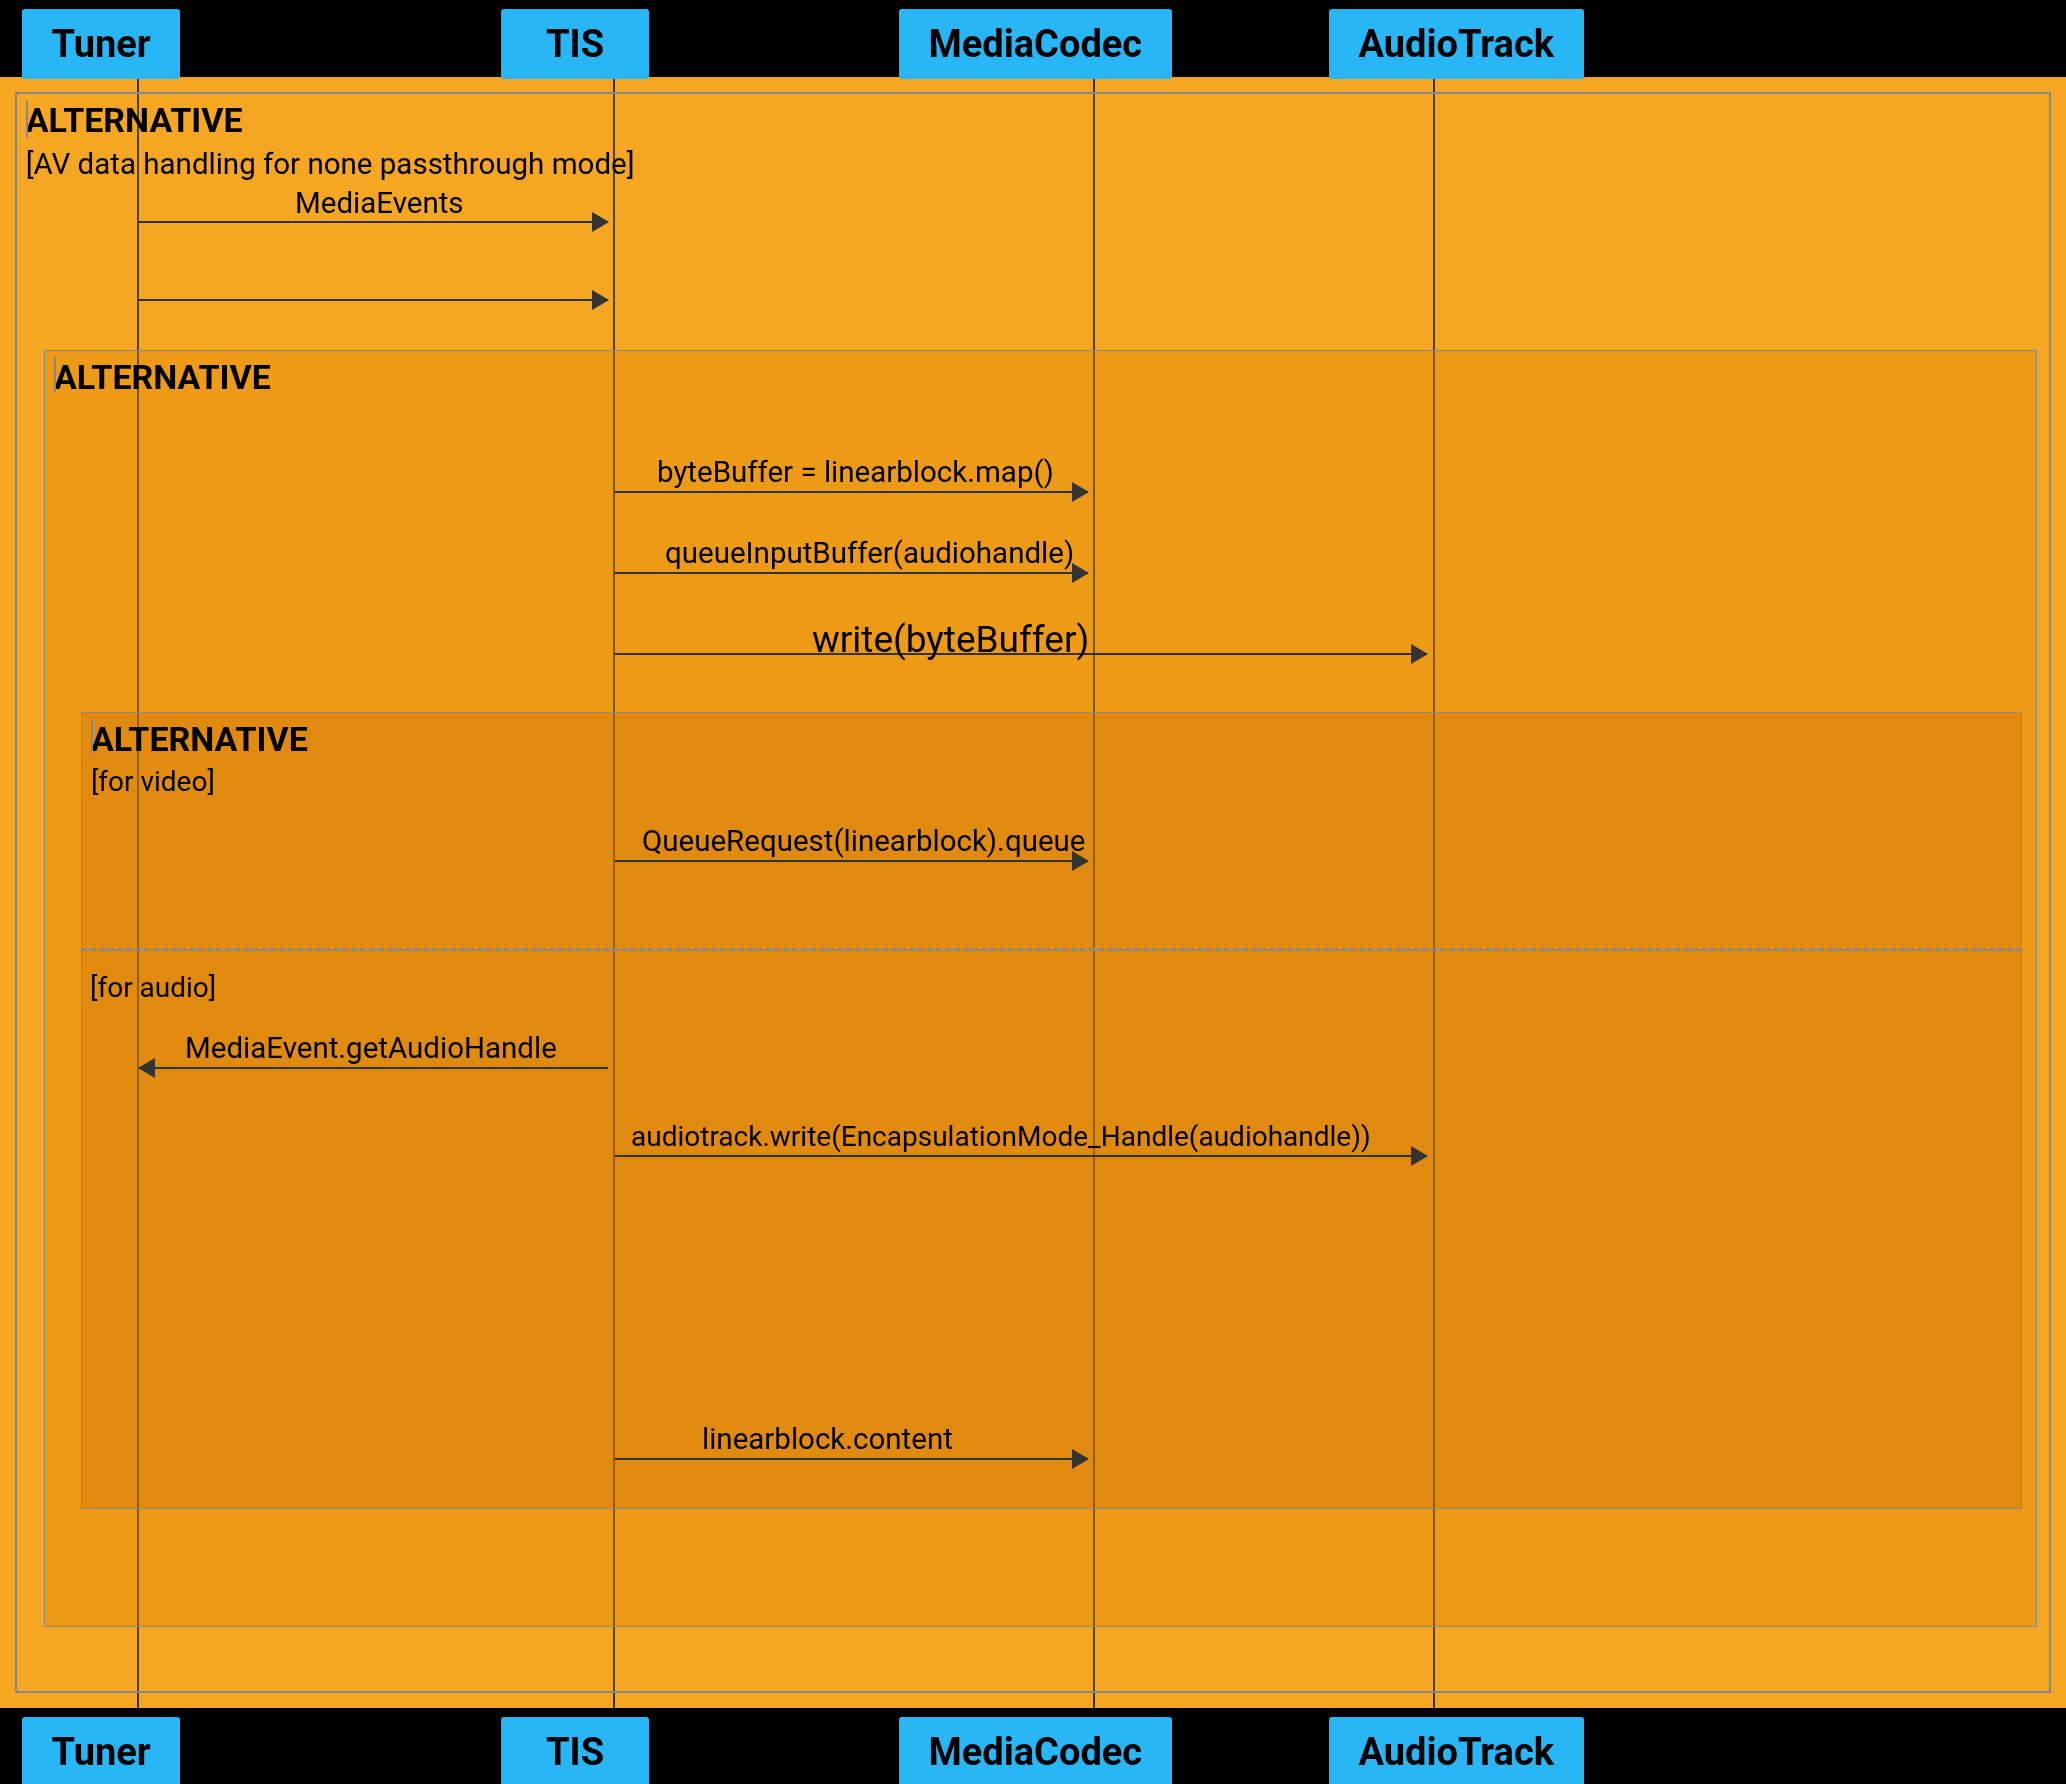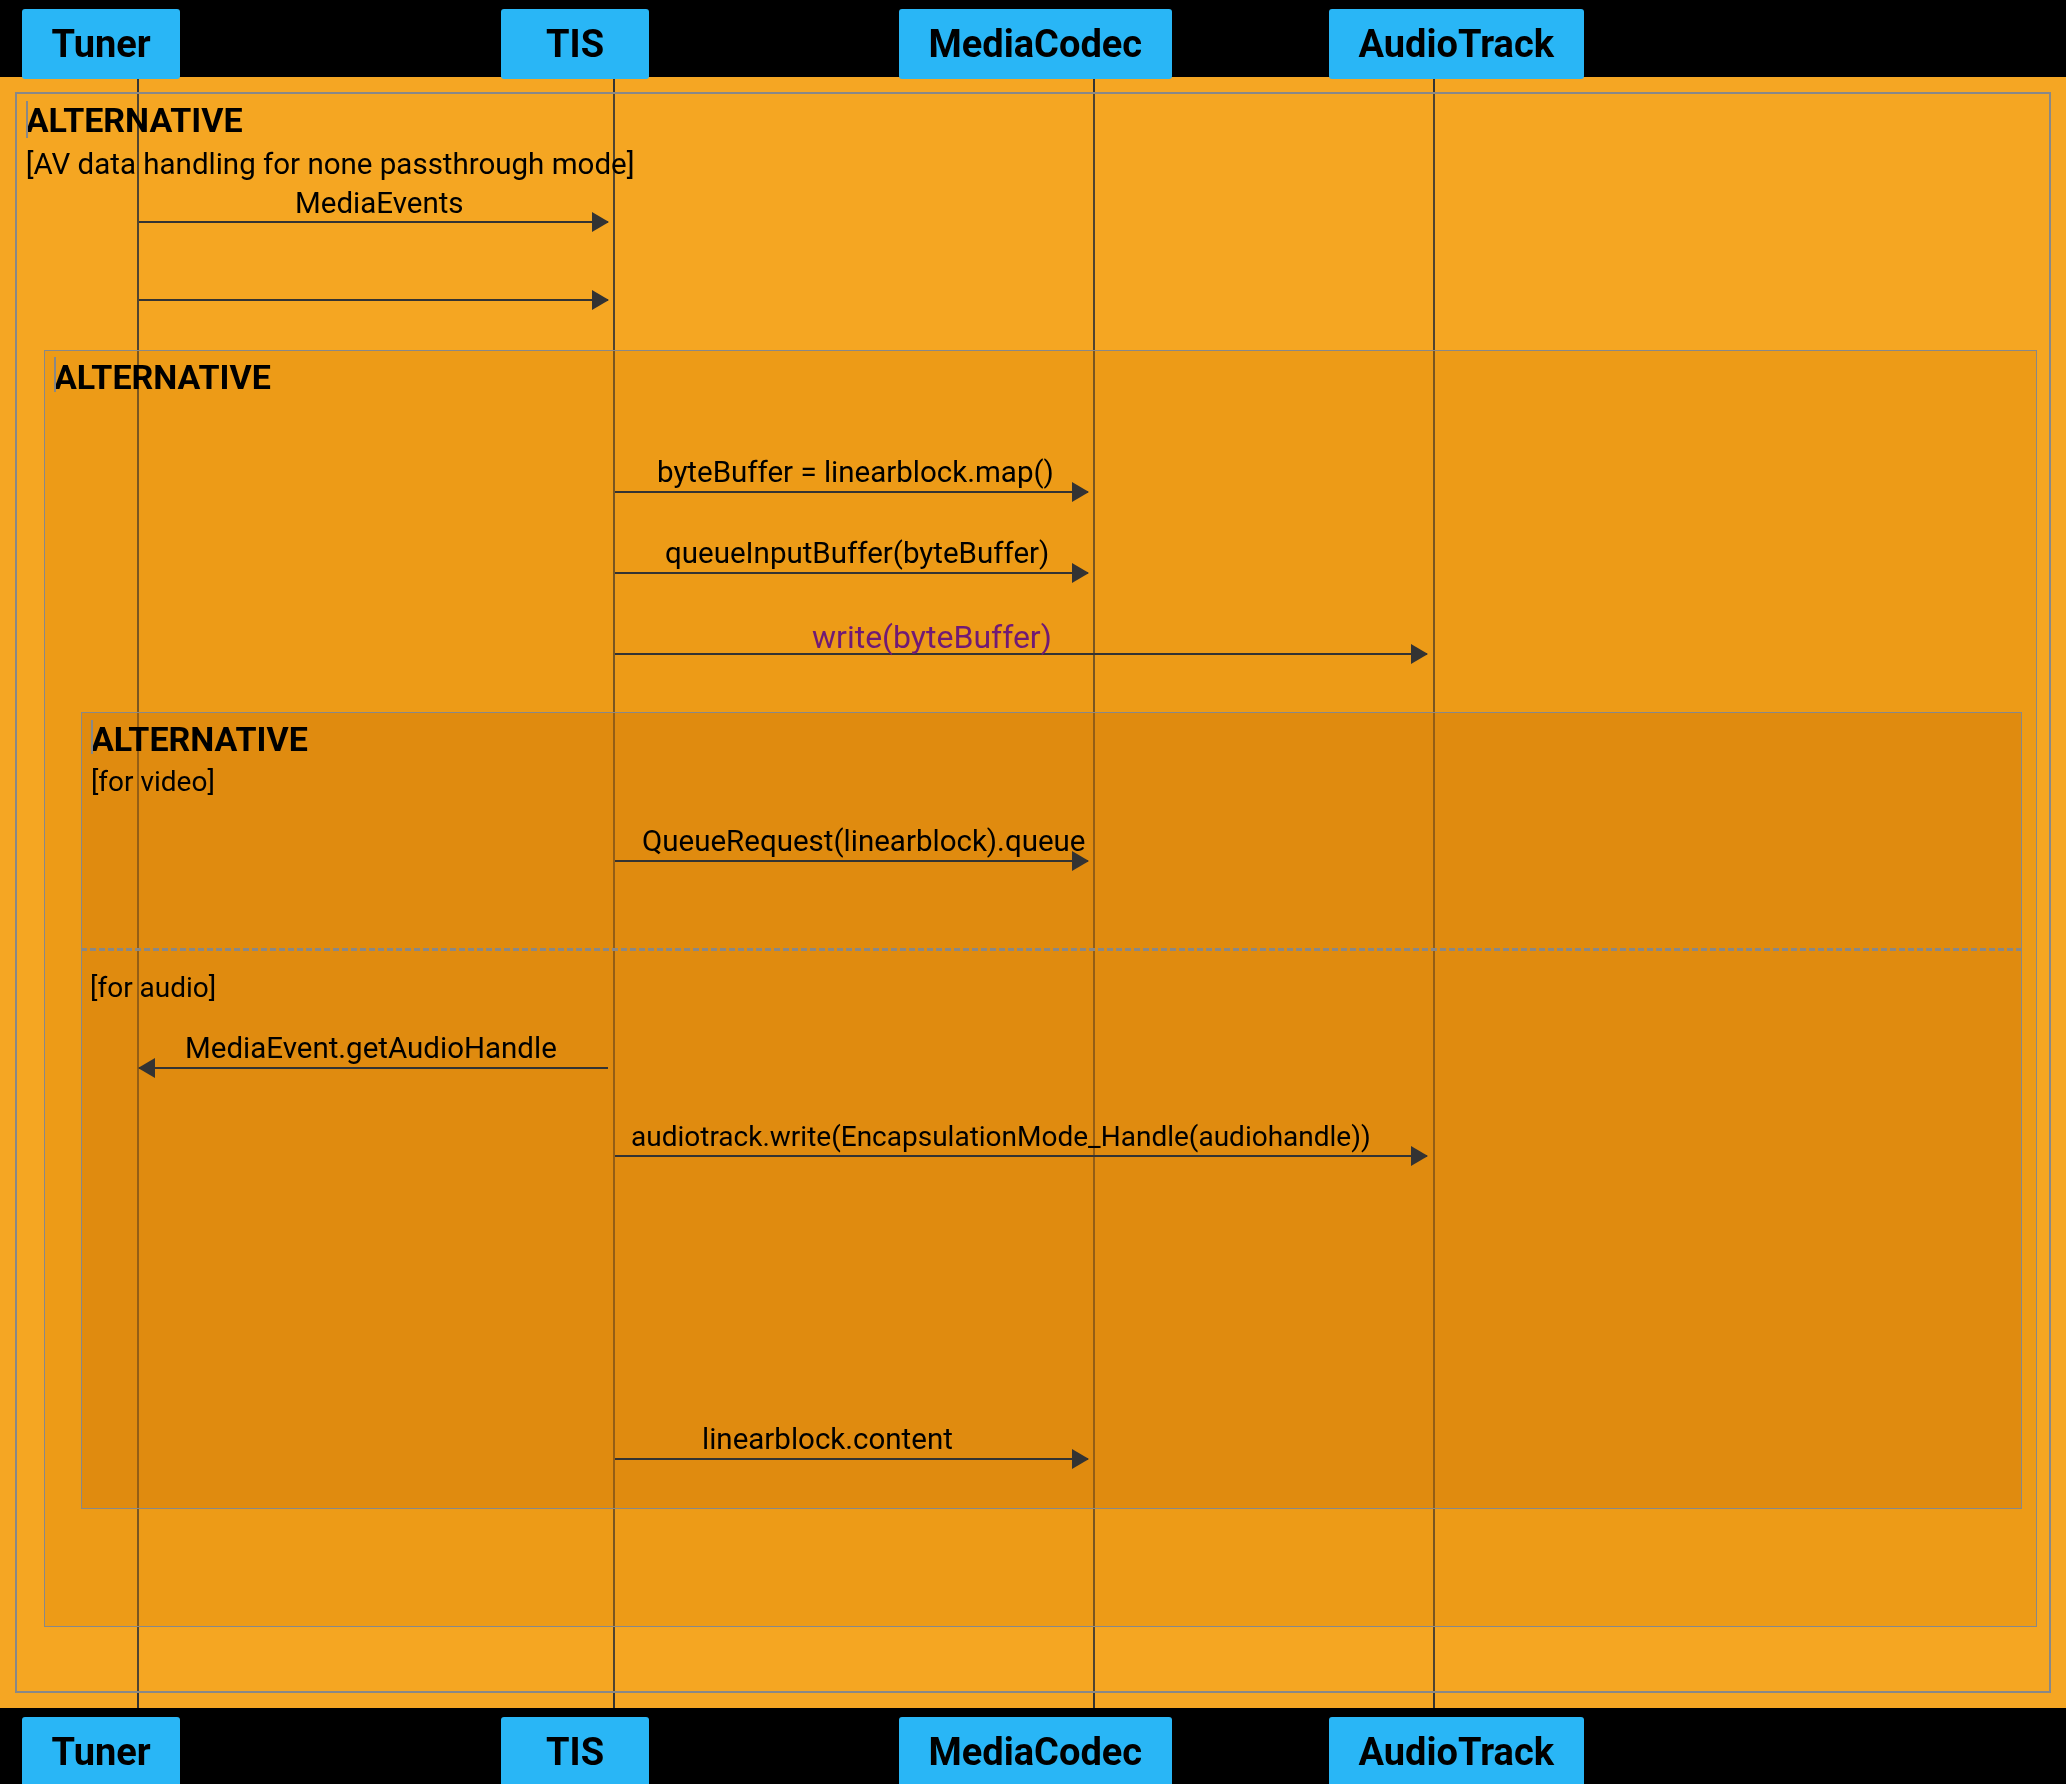--- a/index.html
+++ b/index.html
@@ -142,26 +142,26 @@
     </div>
 
     <div style="position:absolute; top:414px; left:615px; width:473px; height:2.2px; background:#333; z-index:10;">
       <div style="position:absolute; right:-0.7px; top:50%; transform:translateY(-50%); width:0; height:0; border-top:10.3px solid transparent; border-bottom:10.3px solid transparent; border-left:17.7px solid #333;"></div>
     </div>
     <div style="position:absolute; top:378px; left:657px; font-size:29.5px; color:#000; z-index:11;">byteBuffer = linearblock.map()</div>
 
     <div style="position:absolute; top:495px; left:615px; width:473px; height:2.2px; background:#333; z-index:10;">
       <div style="position:absolute; right:-0.7px; top:50%; transform:translateY(-50%); width:0; height:0; border-top:10.3px solid transparent; border-bottom:10.3px solid transparent; border-left:17.7px solid #333;"></div>
     </div>
-    <div style="position:absolute; top:459px; left:665px; font-size:29.5px; color:#000; z-index:11;">queueInputBuffer(byteBuffer)</div>
+    <div style="position:absolute; top:459px; left:665px; font-size:29.5px; color:#000; z-index:11;">queueInputBuffer(audiohandle)</div>
 
     <div style="position:absolute; top:576px; left:615px; width:812px; height:2.2px; background:#333; z-index:10;">
       <div style="position:absolute; right:-0.7px; top:50%; transform:translateY(-50%); width:0; height:0; border-top:10.3px solid transparent; border-bottom:10.3px solid transparent; border-left:17.7px solid #333;"></div>
     </div>
-    <div style="position:absolute; top:541px; left:812px; font-size:32px; color:#701a75; z-index:11;">write(byteBuffer)</div>
+    <div style="position:absolute; top:541px; left:812px; font-size:37px; color:#000000; z-index:11;">write(byteBuffer)</div>
 
     <div style="position:absolute; top:635px; left:81px; right:44px; bottom:199px; background:rgba(200,110,0,0.35); border:1.5px solid #888; z-index:4;">
       <div style="position:absolute; top:5.9px; left:8.9px; font-weight:700; font-size:34px; color:#000;">ALTERNATIVE</div>
       <div style="position:absolute; top:7.4px; left:8.9px; width:2.2px; height:34px; background:#888;"></div>
       <div style="position:absolute; top:52px; left:8.9px; font-size:28px; color:#000;">[for video]</div>
     </div>
 
     <div style="position:absolute; top:783px; left:615px; width:473px; height:2.2px; background:#333; z-index:10;">
       <div style="position:absolute; right:-0.7px; top:50%; transform:translateY(-50%); width:0; height:0; border-top:10.3px solid transparent; border-bottom:10.3px solid transparent; border-left:17.7px solid #333;"></div>
     </div>

